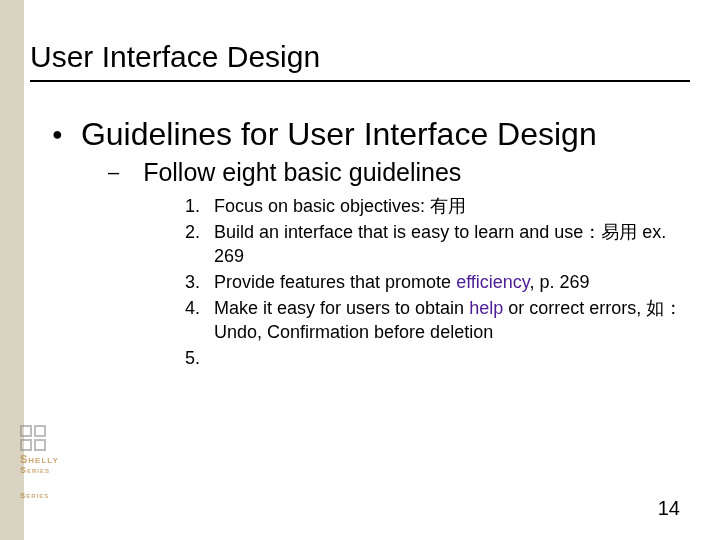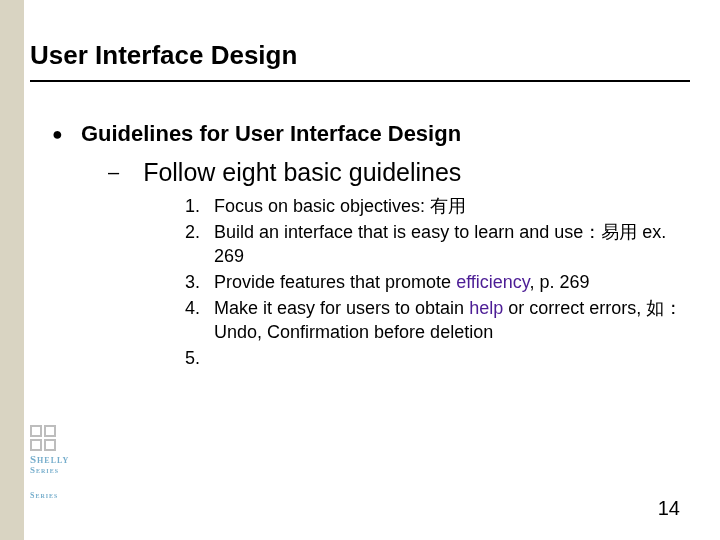--- a/index.html
+++ b/index.html
@@ -18,22 +18,22 @@
     top: 0;
     left: 0;
     width: 24px;
     height: 540px;
     background: #d9d4c2;
   }
   .title {
     position: absolute;
     left: 30px;
     top: 40px;
-    font-size: 26px;
-    font-weight: bold;
+    font-size: 30px;
+    font-weight: normal;
     white-space: nowrap;
   }
   .title-rule {
     position: absolute;
     left: 30px;
     top: 80px;
     width: 660px;
     height: 0;
     border-top: 2px solid #000;
   }
@@ -47,22 +47,22 @@
     display: flex;
     align-items: flex-start;
     margin-bottom: 10px;
   }
   .l1 .bullet {
     font-size: 18px;
     line-height: 28px;
     margin-right: 18px;
   }
   .l1 .text {
-    font-size: 22px;
-    font-weight: bold;
+    font-size: 32px;
+    font-weight: normal;
     line-height: 28px;
   }
   .l2 {
     display: flex;
     align-items: flex-start;
     margin-left: 56px;
     margin-bottom: 8px;
   }
   .l2 .dash {
     font-size: 20px;
@@ -99,27 +99,27 @@
   }
   .page-num {
     position: absolute;
     right: 40px;
     bottom: 20px;
     font-size: 20px;
     margin-top: 24px;
   }
   .logo {
     position: absolute;
-    left: 30px;
+    left: 20px;
     bottom: 40px;
     width: 46px;
     opacity: 0.55;
-    font-family: Liberation Serif, serif;
+    font-family: Liberation Sans, sans-serif;
     font-variant: small-caps;
-    color: #0369a1;
+    color: #a16207;
   }
   .logo .sq {
     display: flex;
     gap: 2px;
     margin-bottom: 2px;
   }
   .logo .sq span {
     width: 8px; height: 8px;
     border: 2px solid #888;
   }

